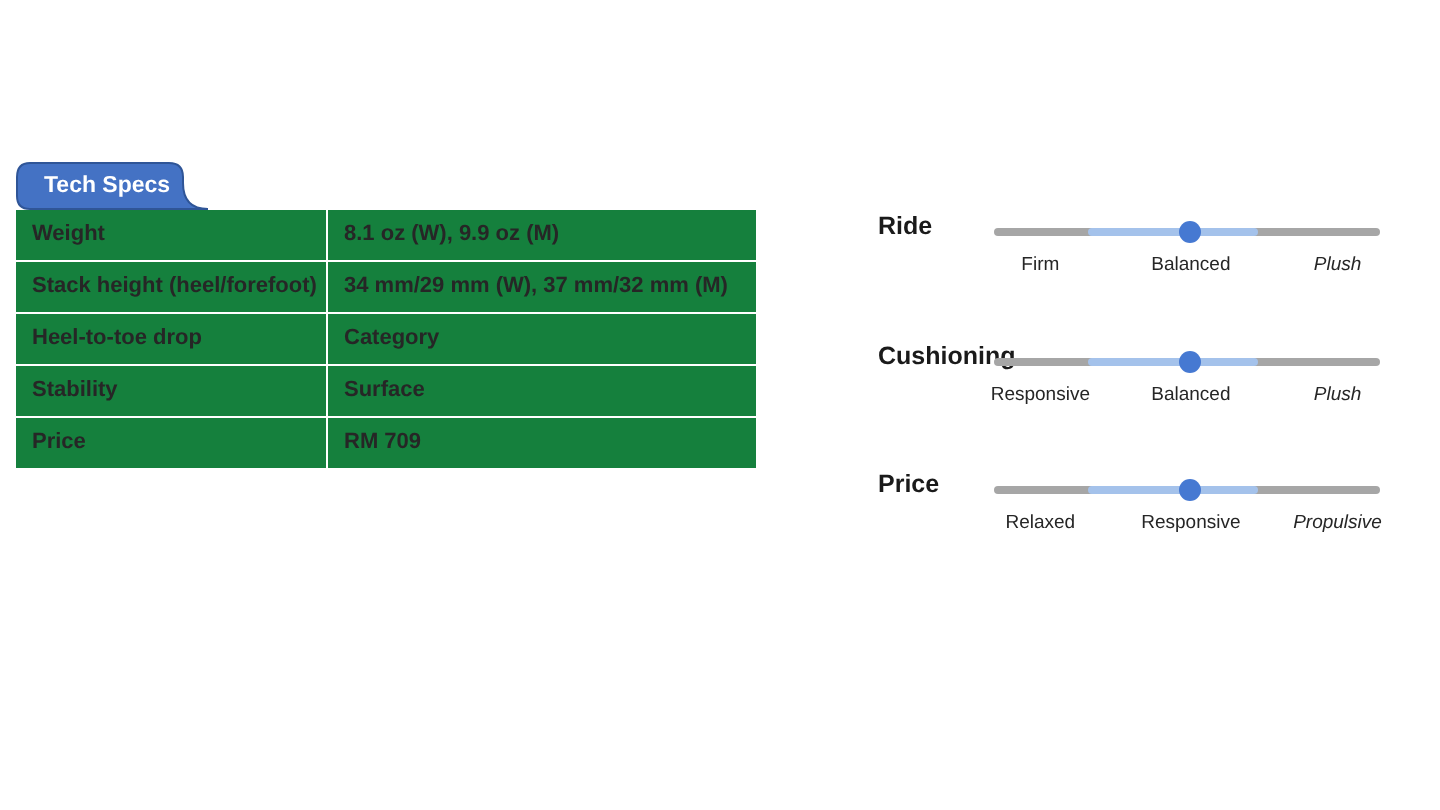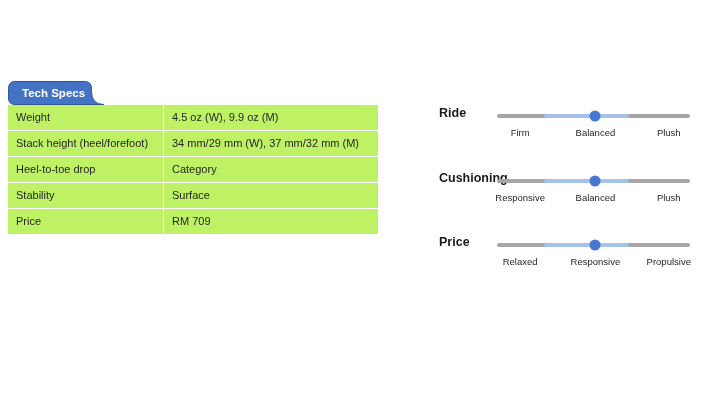--- a/index.html
+++ b/index.html
@@ -33,26 +33,27 @@
   .spec-table {
     position: absolute;
     left: 8px; top: 105px;
     width: 370px;
     display: grid;
     grid-template-columns: 155px 1fr;
     grid-auto-rows: 25px;
     gap: 1px;
   }
   .spec-cell {
-    background: #bef264;
+    background: #15803d;
     font-size: 11px;
     line-height: 25px;
     padding-left: 8px;
     white-space: nowrap;
     overflow: hidden;
+    font-weight: bold;
   }
 
   
   .slider-group {
     position: absolute;
     left: 390px;
     width: 330px; height: 62px;
   }
   .slider-group.g0 { top: 104px; }
   .slider-group.g1 { top: 169px; }
@@ -97,33 +98,33 @@
   }
   .slider-label {
     position: absolute;
     transform: translateX(-50%);
     font-size: 9.5px;
     color: #262626;
     white-space: nowrap;
   }
   .slider-label.p0 { left: 12%; }
   .slider-label.p1 { left: 51%; }
-  .slider-label.p2 { left: 89%; }
+  .slider-label.p2 { left: 89%; font-style: italic; }
 </style>
 </head>
 <body>
 
 <svg class="tab-shape" viewBox="0 0 98 25" xmlns="http://www.w3.org/2000/svg">
   <path d="M7 0.5 H76.5 Q83.5 0.5 83.5 7.5 V10.5 Q83.5 23.5 96 23.5 L7 23.5 Q0.5 23.5 0.5 17 V7.5 Q0.5 0.5 7 0.5 Z" fill="#4472C4" stroke="#2F5597" stroke-width="1"></path>
 </svg>
 <div class="tab-title">Tech Specs</div>
 
 <div class="spec-table">
   <div class="spec-cell">Weight</div>
-  <div class="spec-cell">4.5 oz (W), 9.9 oz (M)</div>
+  <div class="spec-cell">8.1 oz (W), 9.9 oz (M)</div>
   <div class="spec-cell">Stack height (heel/forefoot)</div>
   <div class="spec-cell">34 mm/29 mm (W), 37 mm/32 mm (M)</div>
   <div class="spec-cell">Heel-to-toe drop</div>
   <div class="spec-cell">Category</div>
   <div class="spec-cell">Stability</div>
   <div class="spec-cell">Surface</div>
   <div class="spec-cell">Price</div>
   <div class="spec-cell">RM 709</div>
 </div>
 

